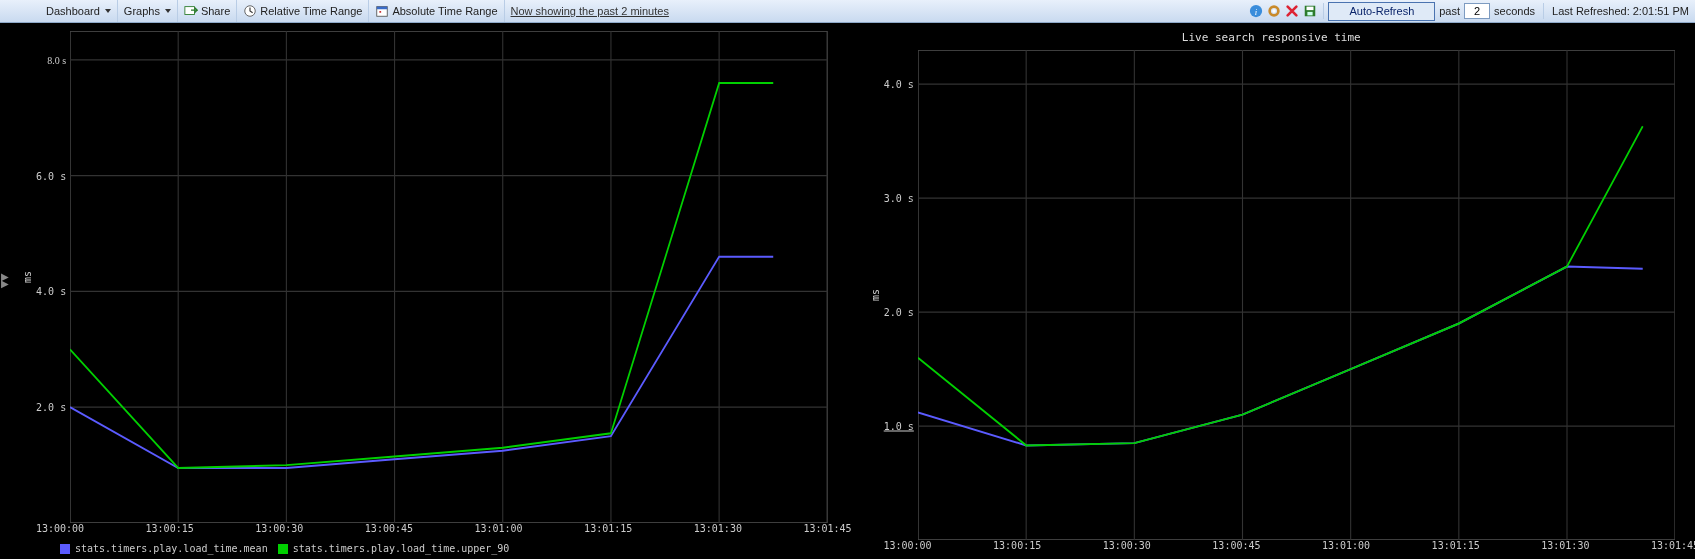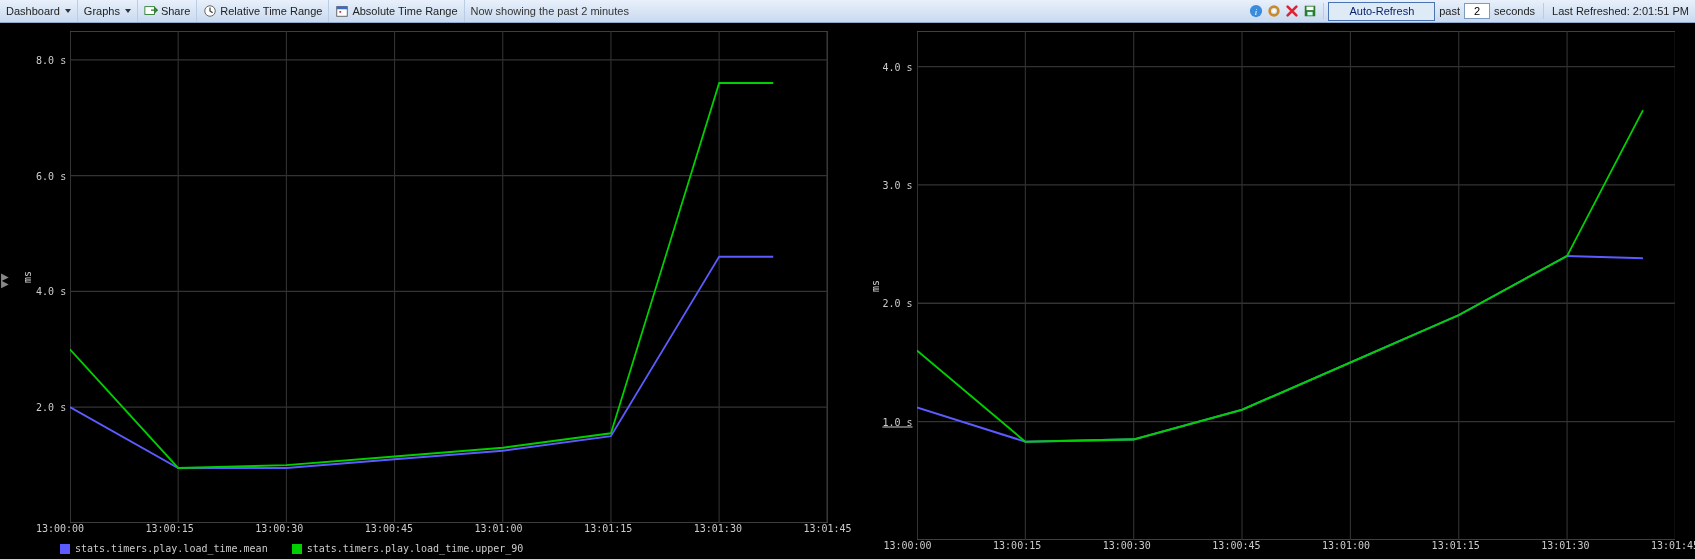--- a/index.html
+++ b/index.html
@@ -20,34 +20,35 @@
     display: flex;
     align-items: center;
     color: #222;
     user-select: none;
     position: relative;
   }
   .tb-left, .tb-right {
     display: flex;
     align-items: center;
     height: 100%;
+    margin-left: 40px;
   }
   .tb-left { flex: 1 1 auto; }
   .tb-right { flex: 0 0 auto; padding-right: 6px; }
   .tb-item {
     display: flex;
     align-items: center;
     padding: 0 6px;
     height: 100%;
     border-right: 1px solid #b9cde6;
     gap: 3px;
     cursor: pointer;
     white-space: nowrap;
   }
-  .tb-item.noborder { border-right: none; }
+  .tb-item.noborder { border-right: none; text-decoration: underline; }
   .tb-static { cursor: default; color: #333; }
   .caret {
     display: inline-block;
     width: 0; height: 0;
     border-left: 3px solid transparent;
     border-right: 3px solid transparent;
     border-top: 4px solid #333;
     margin-left: 2px;
   }
   .ico {
@@ -155,21 +156,21 @@
     position: absolute;
     right: 4px;
     transform: translateY(-50%);
     color: #ccc;
     font-size: 10px;
     font-family: "Lucida Console", Monaco, monospace;
     white-space: nowrap;
   }
   .legend {
     display: flex;
-    gap: 24px;
+    gap: 10px;
     margin-left: 40px;
     padding-top: 6px;
     flex-wrap: wrap;
   }
   .legend-item {
     display: flex;
     align-items: center;
     gap: 5px;
   }
   .legend-swatch {
@@ -261,21 +262,21 @@
 
 <div class="charts-area">
   <div class="expand-handle">▶<br>▶</div>
   <div class="chart-cell" id="chart0">
       <div class="plot-wrap">
         <div class="ylabel">ms</div>
         <div class="y-ticks">
           <div class="y-tick" style="top: 76.4706%;">2.0 s</div>
           <div class="y-tick" style="top: 52.9412%;">4.0 s</div>
           <div class="y-tick" style="top: 29.4118%;">6.0 s</div>
-          <div class="y-tick" style="top: 5.88235%;">8.0 s</div>
+          <div class="y-tick" style="top: 5.88235%; font-family: Liberation Serif, serif;">8.0 s</div>
         </div>
         <div class="plot-svg-wrap">
           <svg viewBox="0 0 700 400" preserveAspectRatio="none" class="plot">
             <rect x="0" y="0" width="700" height="400" fill="none" stroke="#666"></rect>
             <line x1="0" x2="700" y1="305.88235294117646" y2="305.88235294117646" class="grid-line"></line>
             <line x1="0" x2="700" y1="211.76470588235296" y2="211.76470588235296" class="grid-line"></line>
             <line x1="0" x2="700" y1="117.64705882352939" y2="117.64705882352939" class="grid-line"></line>
             <line x1="0" x2="700" y1="23.529411764705912" y2="23.529411764705912" class="grid-line"></line>
             <line x1="0" x2="0" y1="0" y2="400" class="grid-line"></line>
             <line x1="100" x2="100" y1="0" y2="400" class="grid-line"></line>
@@ -305,20 +306,21 @@
           <span class="legend-swatch" style="background: rgb(91, 91, 255);"></span>
           <span>stats.timers.play.load_time.mean</span>
         </div>
         <div class="legend-item">
           <span class="legend-swatch" style="background: rgb(0, 208, 0);"></span>
           <span>stats.timers.play.load_time.upper_90</span>
         </div>
       </div>
     </div>
   <div class="chart-cell" id="chart1">
+      <div class="chart-title">Live search responsive time</div>
       <div class="plot-wrap">
         <div class="ylabel">ms</div>
         <div class="y-ticks">
           <div class="y-tick" style="top: 76.7442%; text-decoration: underline;">1.0 s</div>
           <div class="y-tick" style="top: 53.4884%;">2.0 s</div>
           <div class="y-tick" style="top: 30.2326%;">3.0 s</div>
           <div class="y-tick" style="top: 6.97674%;">4.0 s</div>
         </div>
         <div class="plot-svg-wrap">
           <svg viewBox="0 0 700 400" preserveAspectRatio="none" class="plot">

